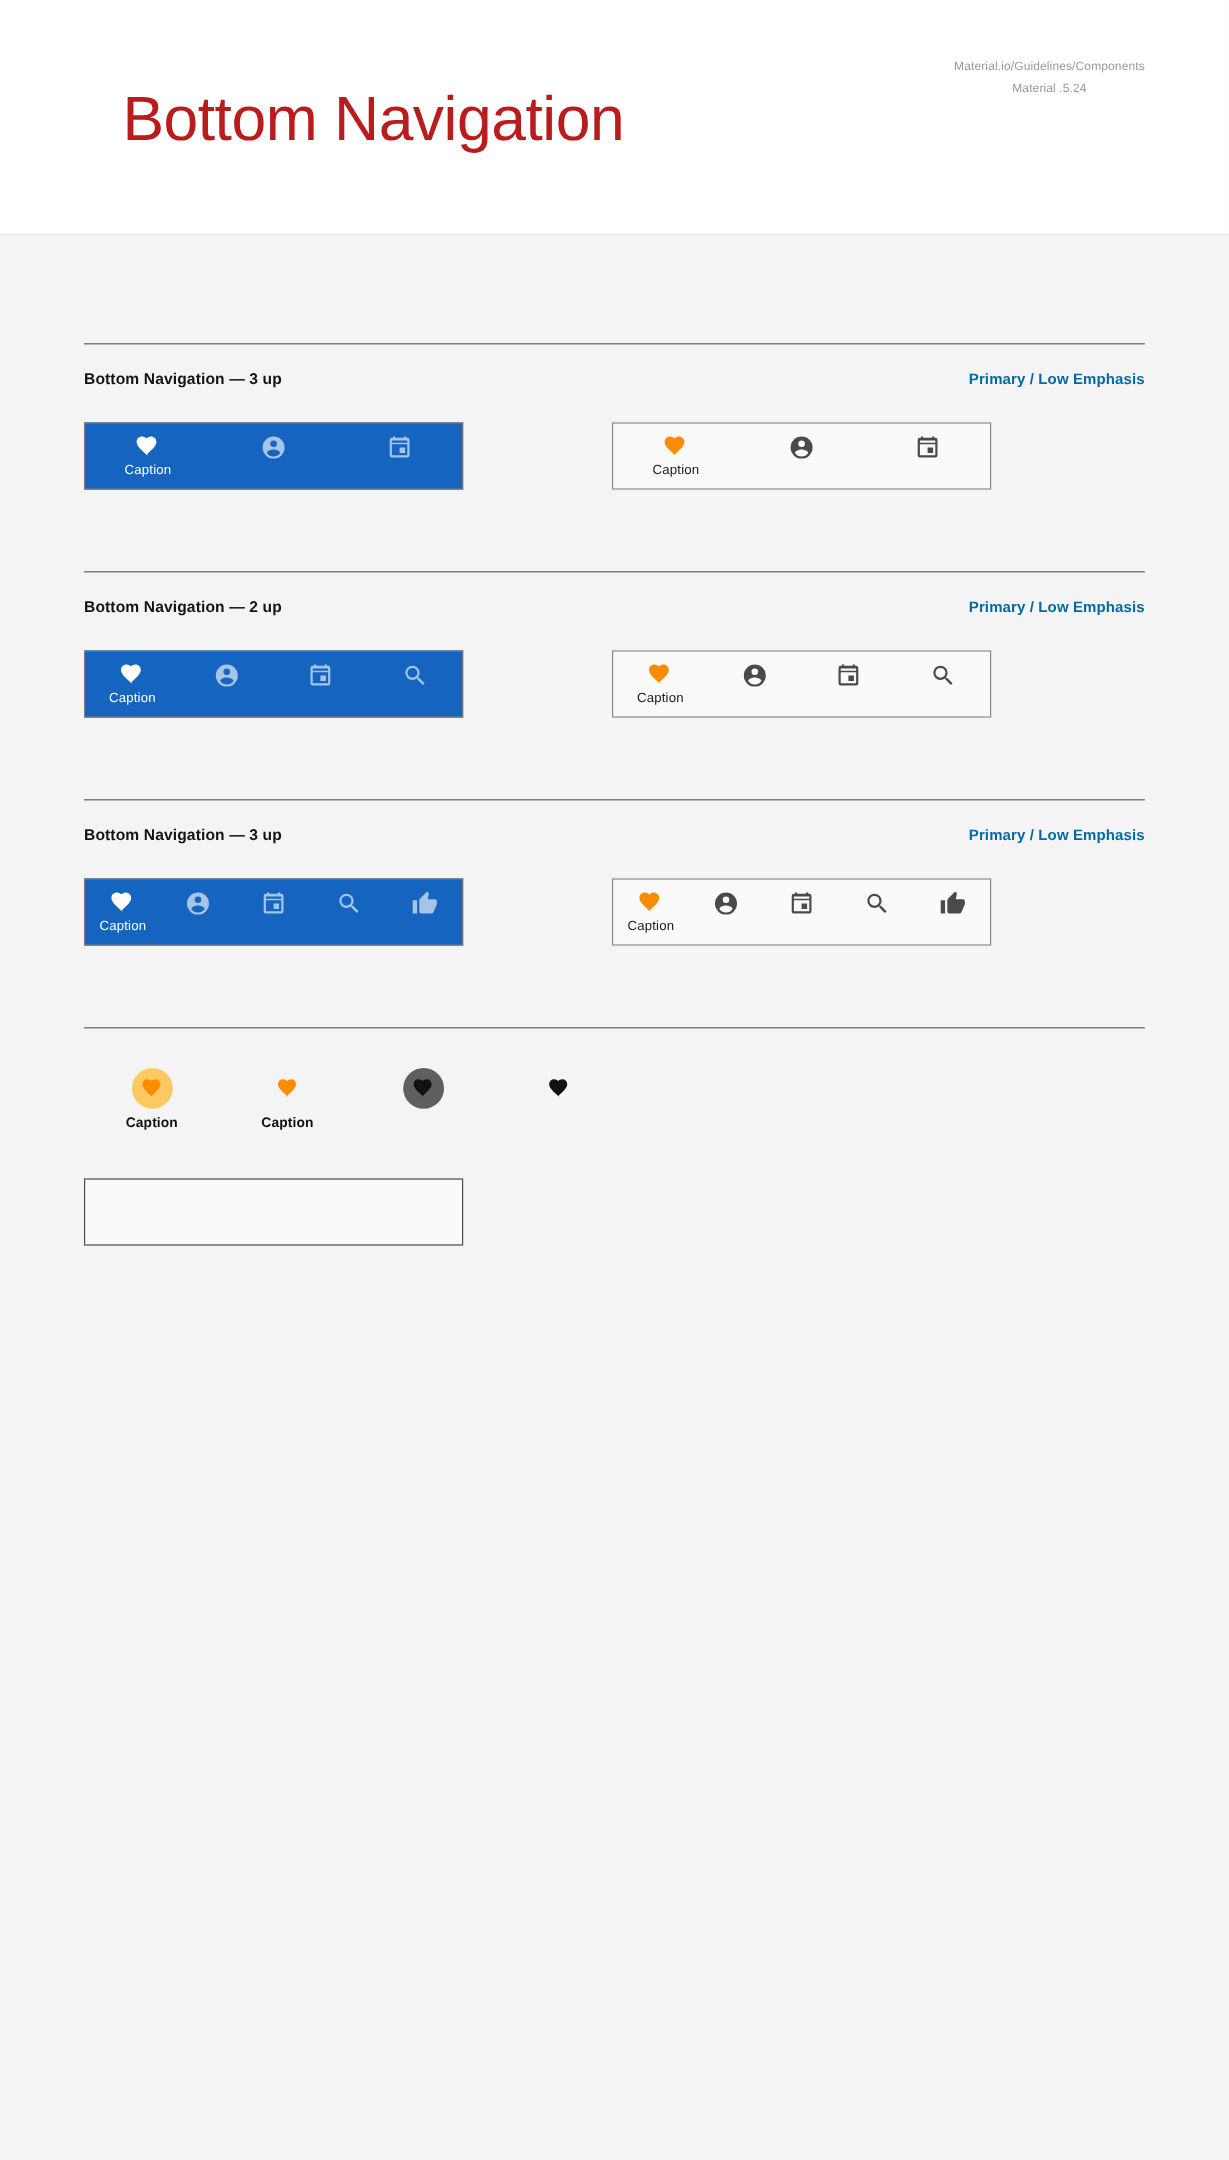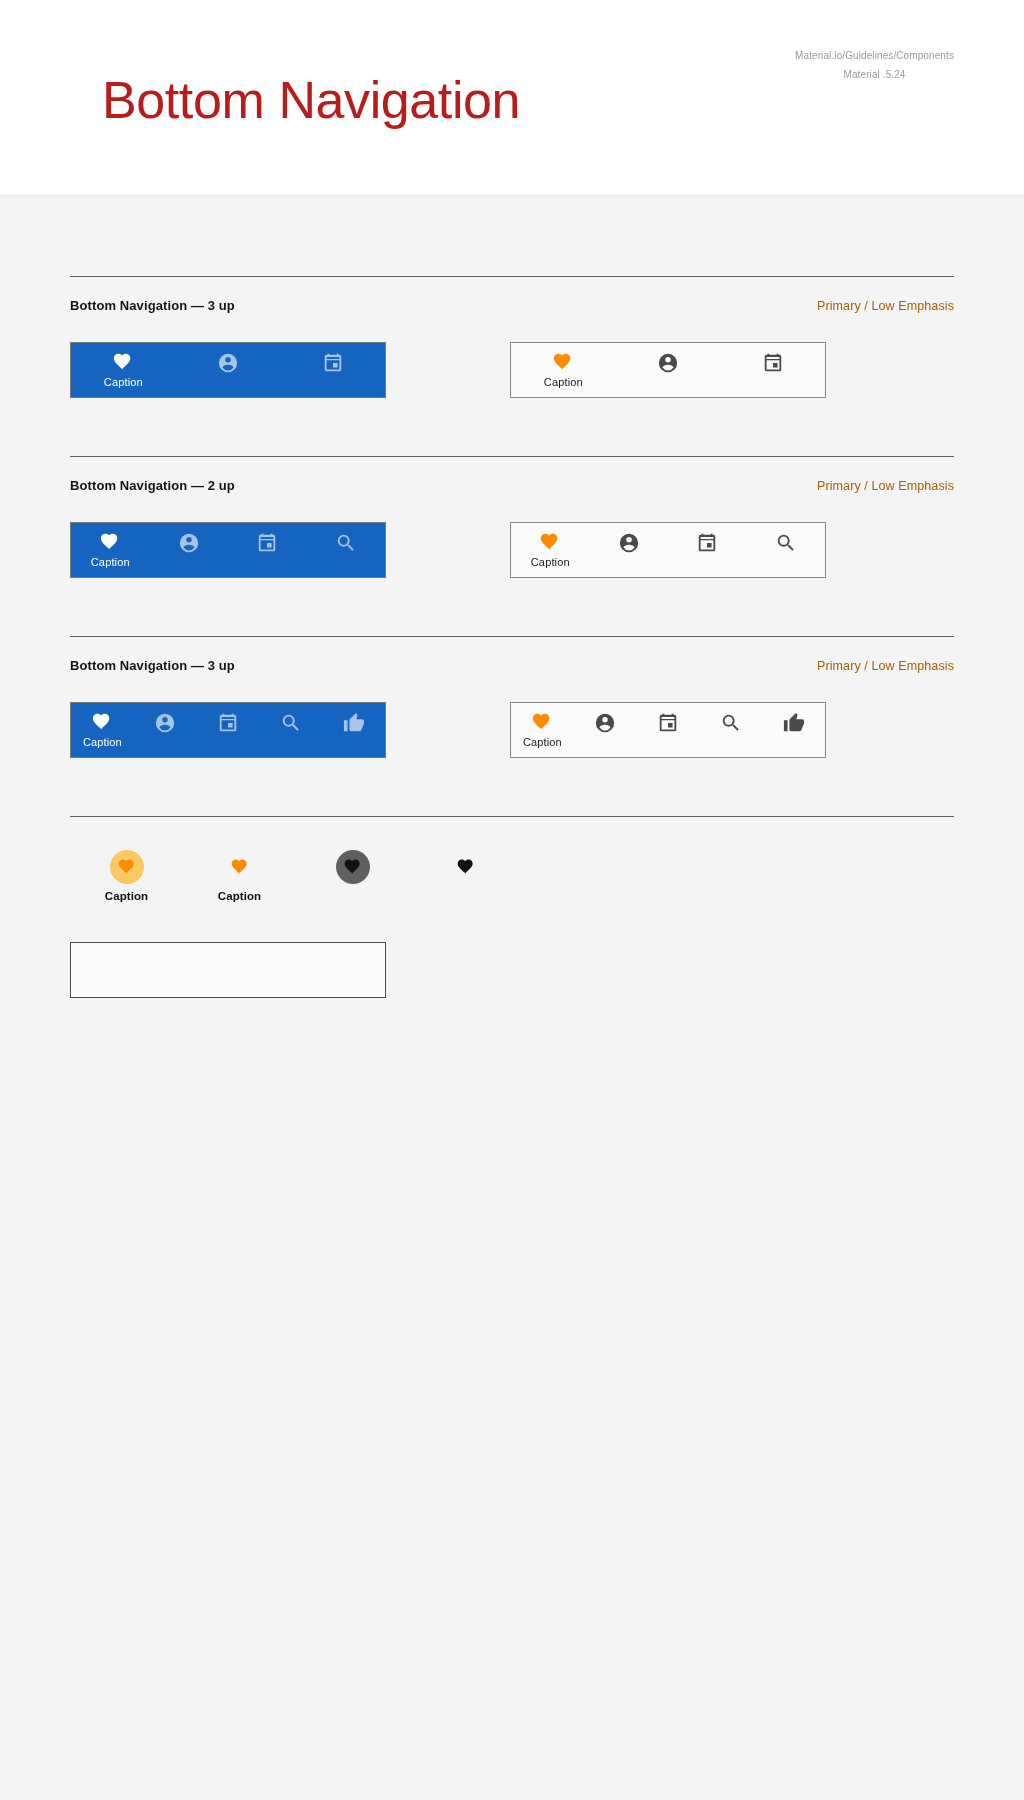--- a/index.html
+++ b/index.html
@@ -38,42 +38,42 @@
     font-weight: 400;
     color: #b91c1c;
     letter-spacing: -0.4px;
     white-space: nowrap;
     margin-left: 32px;
   }
 
   
   .sheet { position: relative; padding: 0 70px; }
 
-  .section { position: relative; }
+  .section { position: relative; margin-top: 10px; }
   .rule {
     height: 0;
     border-top: 1px solid #5f5f5f;
     margin: 0;
   }
   .section-head {
     display: flex;
     justify-content: space-between;
     align-items: baseline;
     padding-top: 21px;
   }
   .section-title {
     font-size: 13px;
     font-weight: 700;
     color: #141414;
     letter-spacing: .1px;
   }
   .section-note {
     font-size: 12.5px;
-    font-weight: 400;
-    color: #a16207;
+    font-weight: 700;
+    color: #0369a1;
     letter-spacing: .1px;
   }
 
   
   .specimen-row {
     display: flex;
     gap: 124px;
     padding-top: 29px;
   }
   .navbar {

